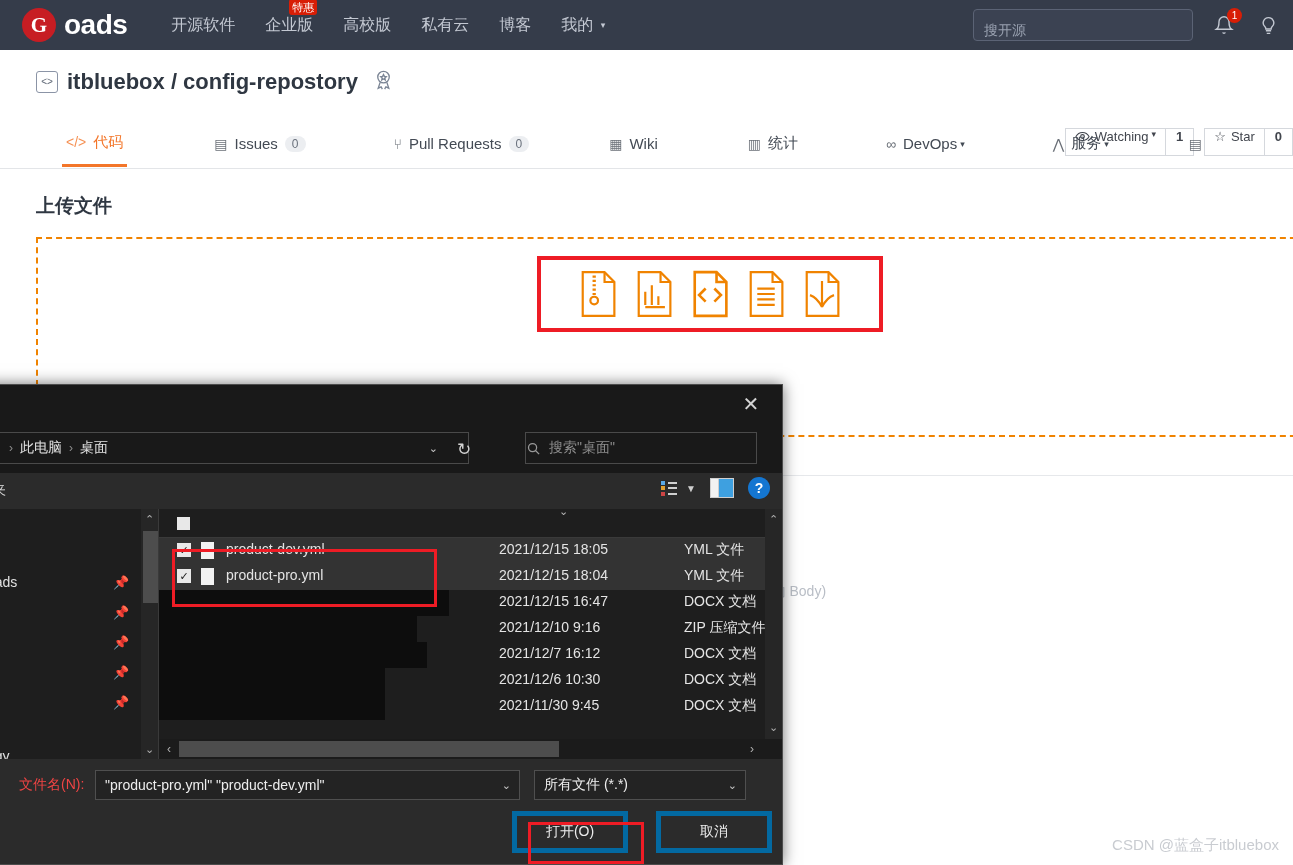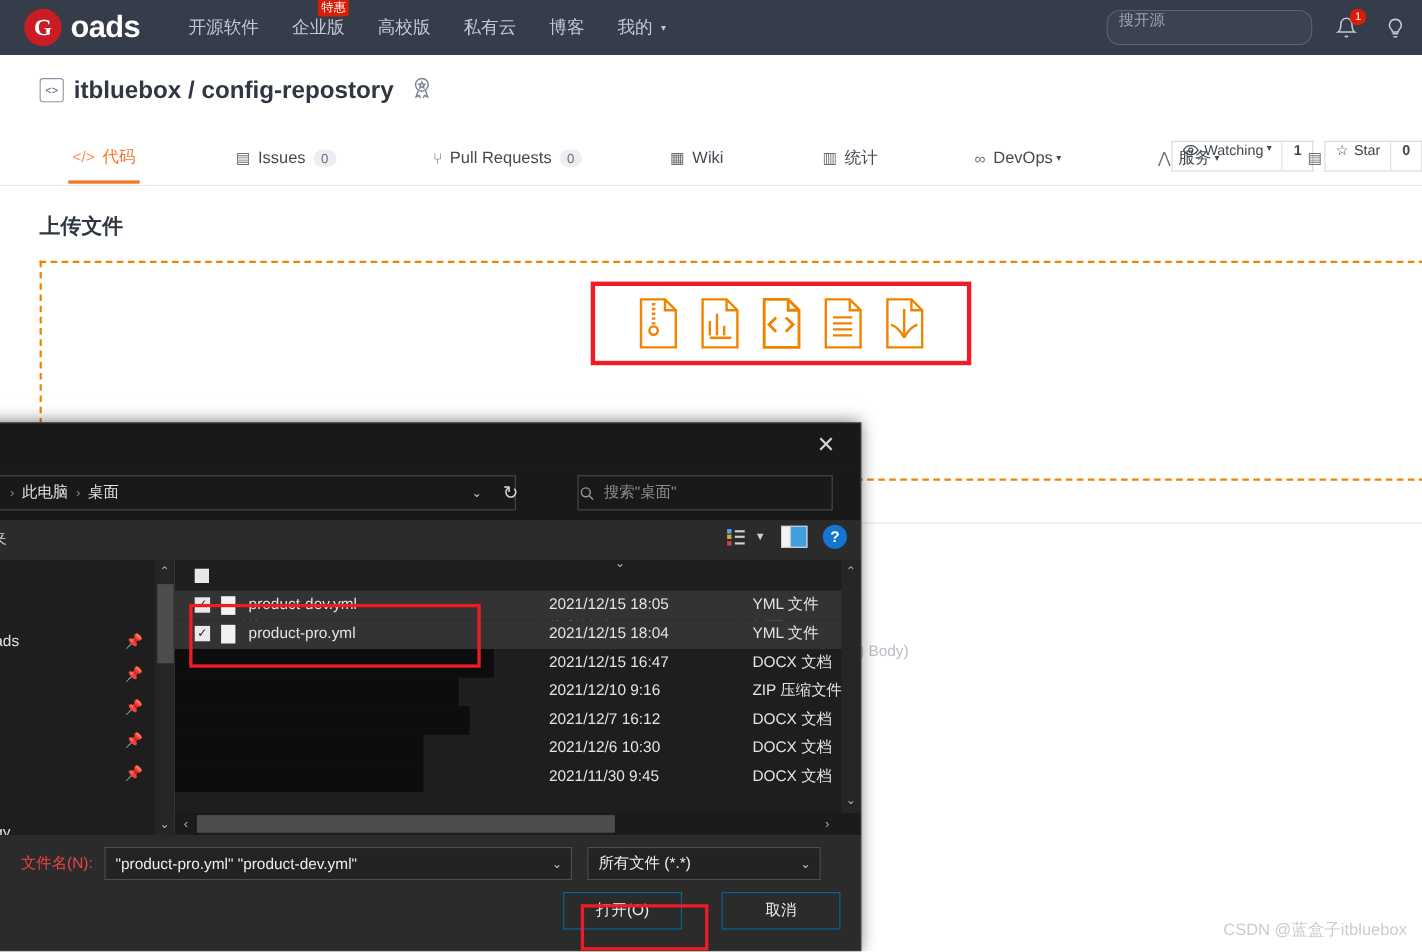--- a/index.html
+++ b/index.html
@@ -46,26 +46,26 @@
     padding: 1px 3px; border-radius: 3px;
     white-space: nowrap;
   }
   .caret { font-size: 9px; margin-left: 3px; vertical-align: middle; }
 
   .nav-right {
     position: absolute; right: 12px; top: 0; height: 50px;
     display: flex; align-items: center;
   }
   .search-box {
-    width: 187px; height: 32px;
-    border: 1px solid #5b6375; border-radius: 12px;
+    width: 220px; height: 32px;
+    border: 1px solid #5b6375; border-radius: 4px;
     background: #3b4252;
     color: #9aa2b1; font-size: 14px;
     padding: 0 10px; box-sizing: border-box;
-    display: flex; align-items: flex-start;
+    display: flex; align-items: flex-end;
   }
   .icon-btn {
     position: relative; margin-left: 18px;
     width: 26px; height: 26px;
     display: flex; align-items: center; justify-content: center;
     cursor: pointer;
   }
   .bell-badge {
     position: absolute; right: -5px; top: -4px;
     background: #d81e06; color: #fff;
@@ -368,21 +368,21 @@
     position: absolute; left: 555px; top: 11px;
     width: 212px; height: 30px;
     border: 1px solid #4f4f4f; background: #232323;
     color: #ededed; font-size: 14px;
     display: flex; align-items: center;
     padding: 0 9px; box-sizing: border-box;
   }
   .dlg-btn {
     position: absolute; top: 52px;
     width: 106px; height: 32px;
-    border: 1px solid #0369a1; background: #2b2b2b;
+    border: 5px solid #0369a1; background: #2b2b2b;
     color: #ededed; font-size: 14px;
     display: flex; align-items: center; justify-content: center;
     cursor: pointer;
   }
   .open-highlight {
     position: absolute; left: 528px; top: 47px;
     width: 116px; height: 42px;
     border: 3px solid #ee1c25; box-sizing: border-box;
     pointer-events: none;
   }

